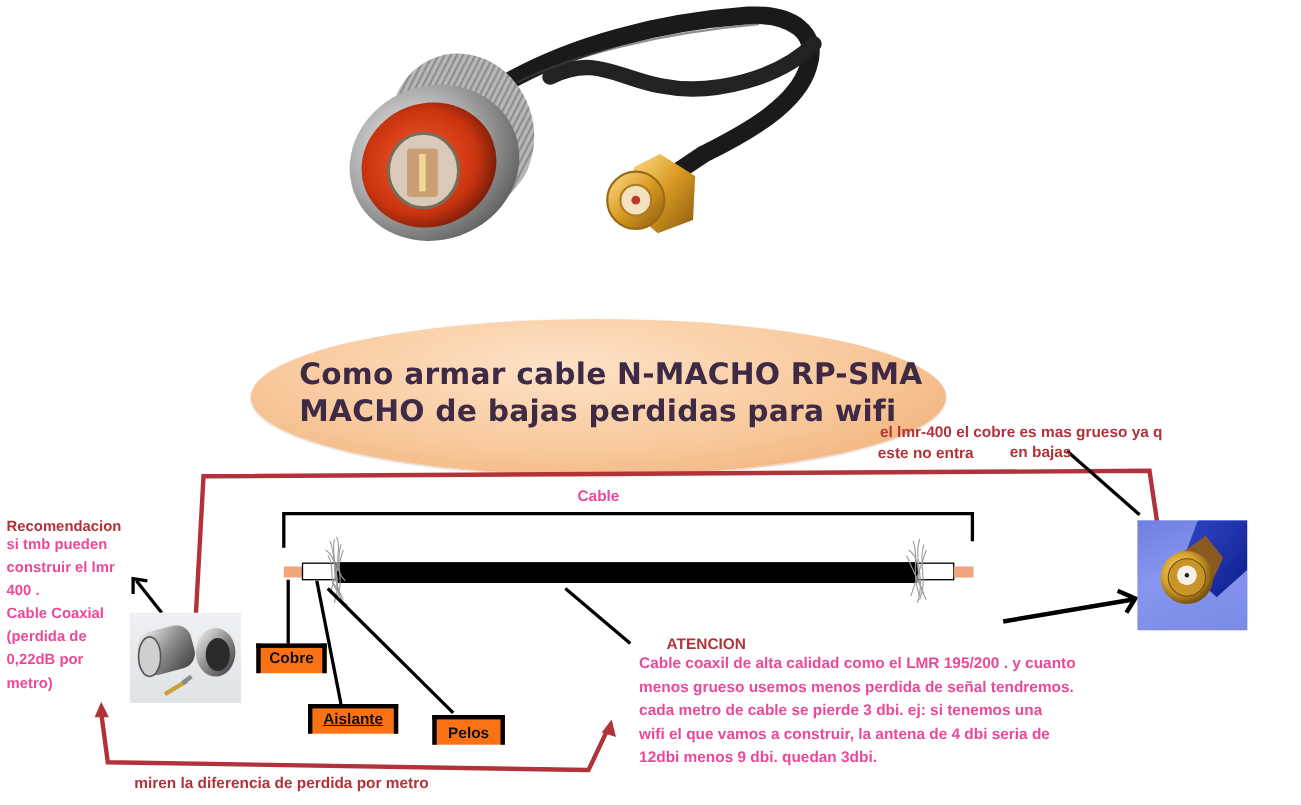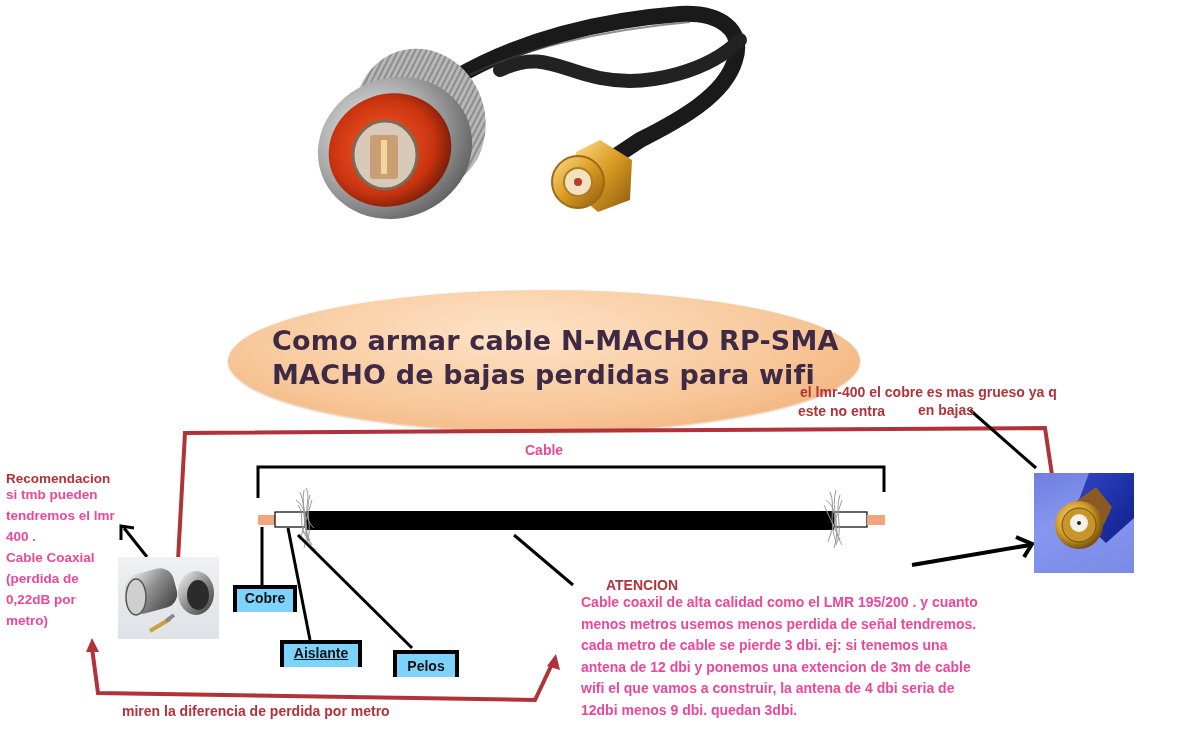--- a/index.html
+++ b/index.html
@@ -21,21 +21,21 @@
       left: 272px; top: 324px; width: 600px;
       font-family: "DejaVu Sans", sans-serif; font-weight: bold;
       font-size: 27px; line-height: 34px; color: #3f2a45; letter-spacing: 0.2px;
     }
     .red-text { color: #b2323a; font-weight: bold; font-size: 14px; }
     .black-text { color: #ec4899; font-weight: bold; font-size: 14px; line-height: 21px; }
 
     .label-box {
       position: absolute; border-top: 4px solid #000; border-left: 4px solid #000; border-right: 4px solid #000;
       font-weight: bold; font-size: 14px; color: #111; text-align: center; padding-top: 1px;
-      background: #7dd3fc;
+      background: #f97316;
     }
 
     .photo { position: absolute; overflow: hidden; }
     .photo-sma-blue {
       left: 1034px; top: 473px; width: 100px; height: 100px;
       background: linear-gradient(160deg, #6f7fe0 0%, #8796ef 45%, #7a8be6 100%);
     }
     .photo-lmr {
       left: 118px; top: 557px; width: 101px; height: 82px;
       background: linear-gradient(180deg, #eef0f2 0%, #dfe2e6 100%);
@@ -149,21 +149,21 @@
   <div class="label-box" style="left:280px; top:640px; width:74px; height:22px;text-decoration:underline;">
     <span>Aislante</span>
   </div>
   <div class="label-box" style="left:393px; top:650px; width:58px; height:22px;">
     <span style="display:inline-block; padding-top:3px;">Pelos</span>
   </div>
 
   <div class="abs red-text" style="left:6px; top:471px; font-size:13.5px;">Recomendacion</div>
   <div class="abs black-text" style="left:6px; top:484px; width:120px; font-size:13.5px; line-height:21px;">
     <div>si tmb pueden</div>
-    <div>tendremos el lmr</div>
+    <div>construir el lmr</div>
     <div>400 .</div>
     <div>Cable Coaxial</div>
     <div>(perdida de</div>
     <div>0,22dB por</div>
     <div>metro)</div>
   </div>
 
   <div class="photo photo-lmr">
     <svg width="101" height="82">
       <defs>
@@ -204,22 +204,21 @@
       <circle cx="45" cy="52" r="24" fill="url(#goldring)"></circle>
       <circle cx="45" cy="52" r="17" fill="#c8952a" stroke="#6d4a0e" stroke-width="1"></circle>
       <circle cx="45" cy="50" r="9" fill="#f5f1e8"></circle>
       <circle cx="45" cy="50" r="2" fill="#222"></circle>
     </svg>
   </div>
 
   <div class="abs red-text" style="left:606px; top:577px; font-size:14px;">ATENCION</div>
   <div class="abs black-text" style="left:581px; top:592px; width:500px; font-size:14px; line-height:21.5px;">
     <div>Cable coaxil de alta calidad como el LMR 195/200 . y cuanto</div>
-    <div>menos metros usemos menos perdida de señal tendremos.</div>
+    <div>menos grueso usemos menos perdida de señal tendremos.</div>
     <div>cada metro de cable se pierde 3 dbi. ej: si tenemos una</div>
-    <div>antena de 12 dbi y ponemos una extencion de 3m de cable</div>
     <div>wifi el que vamos a construir,  la antena de 4 dbi seria de</div>
     <div>12dbi menos 9 dbi. quedan 3dbi.</div>
   </div>
 
   <div class="abs red-text" style="left:122px; top:703px; font-size:14px;">miren la diferencia de perdida por metro</div>
 
 </div>
 
 </body></html>

